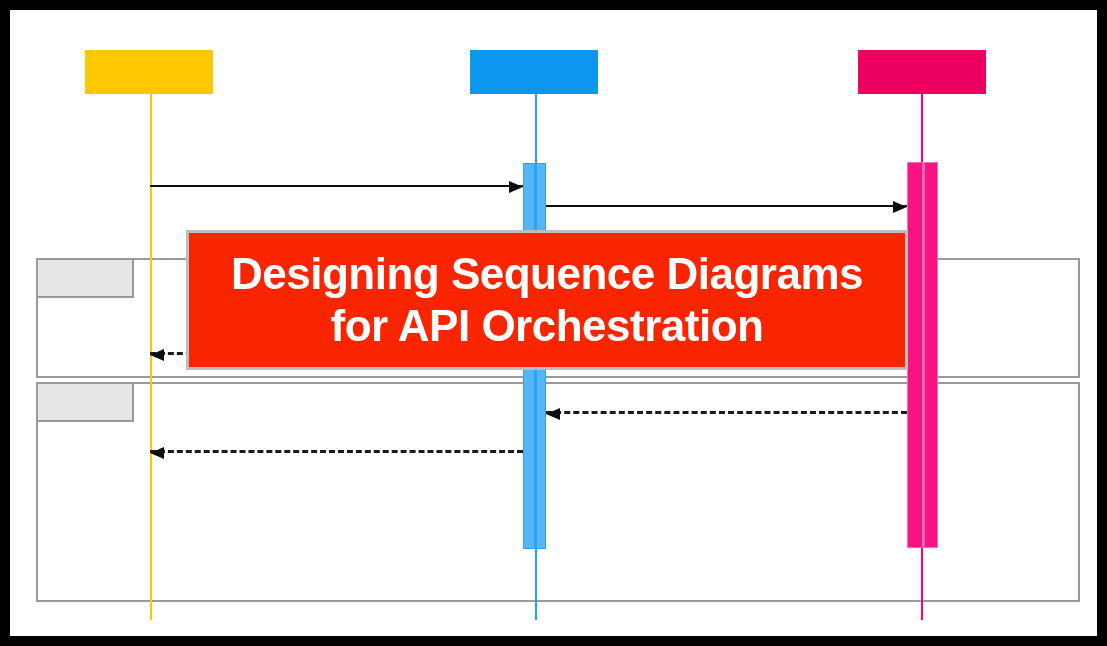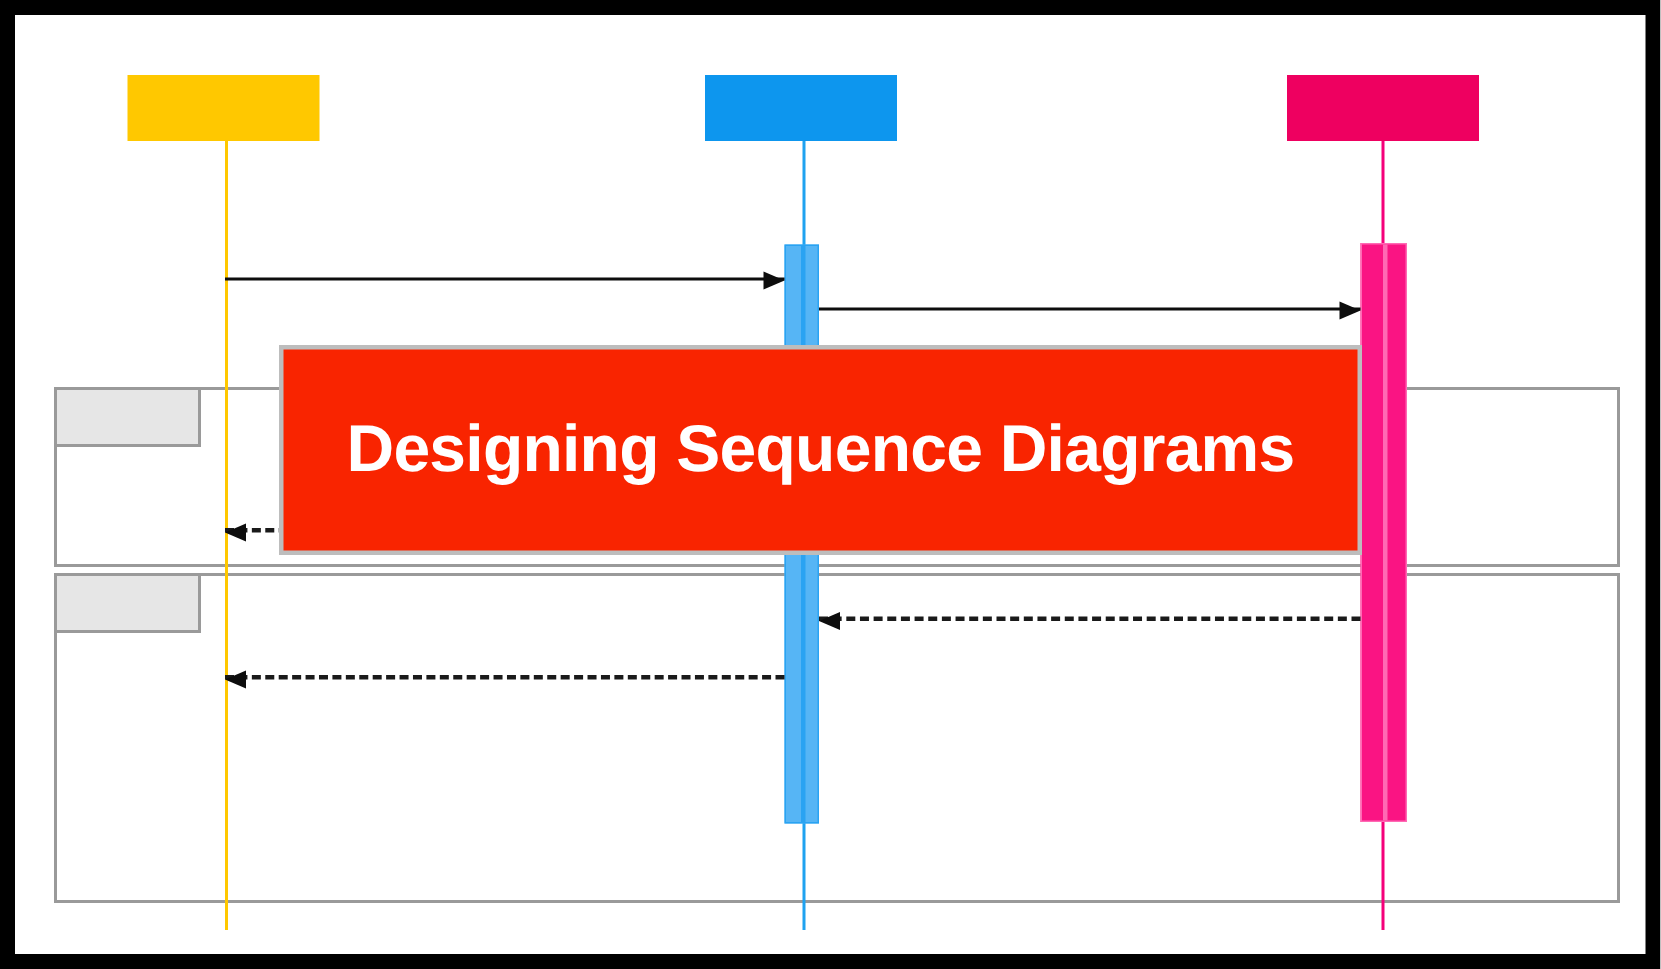--- a/index.html
+++ b/index.html
@@ -177,16 +177,17 @@
       </div>
 
     <div id="participants-layer">
         <div class="participant-box" style="left: 75px; top: 40px; width: 128px; height: 44px; background: rgb(255, 200, 0);"></div>
         <div class="participant-box" style="left: 460px; top: 40px; width: 128px; height: 44px; background: rgb(13, 150, 238);"></div>
         <div class="participant-box" style="left: 848px; top: 40px; width: 128px; height: 44px; background: rgb(238, 0, 96);"></div>
       </div>
 
     <div id="title-banner">
       <div class="line">Designing Sequence Diagrams</div>
+      <div class="line">for API Orchestration</div>
     </div>
 
   </div>
 </div>
 
 </body></html>

